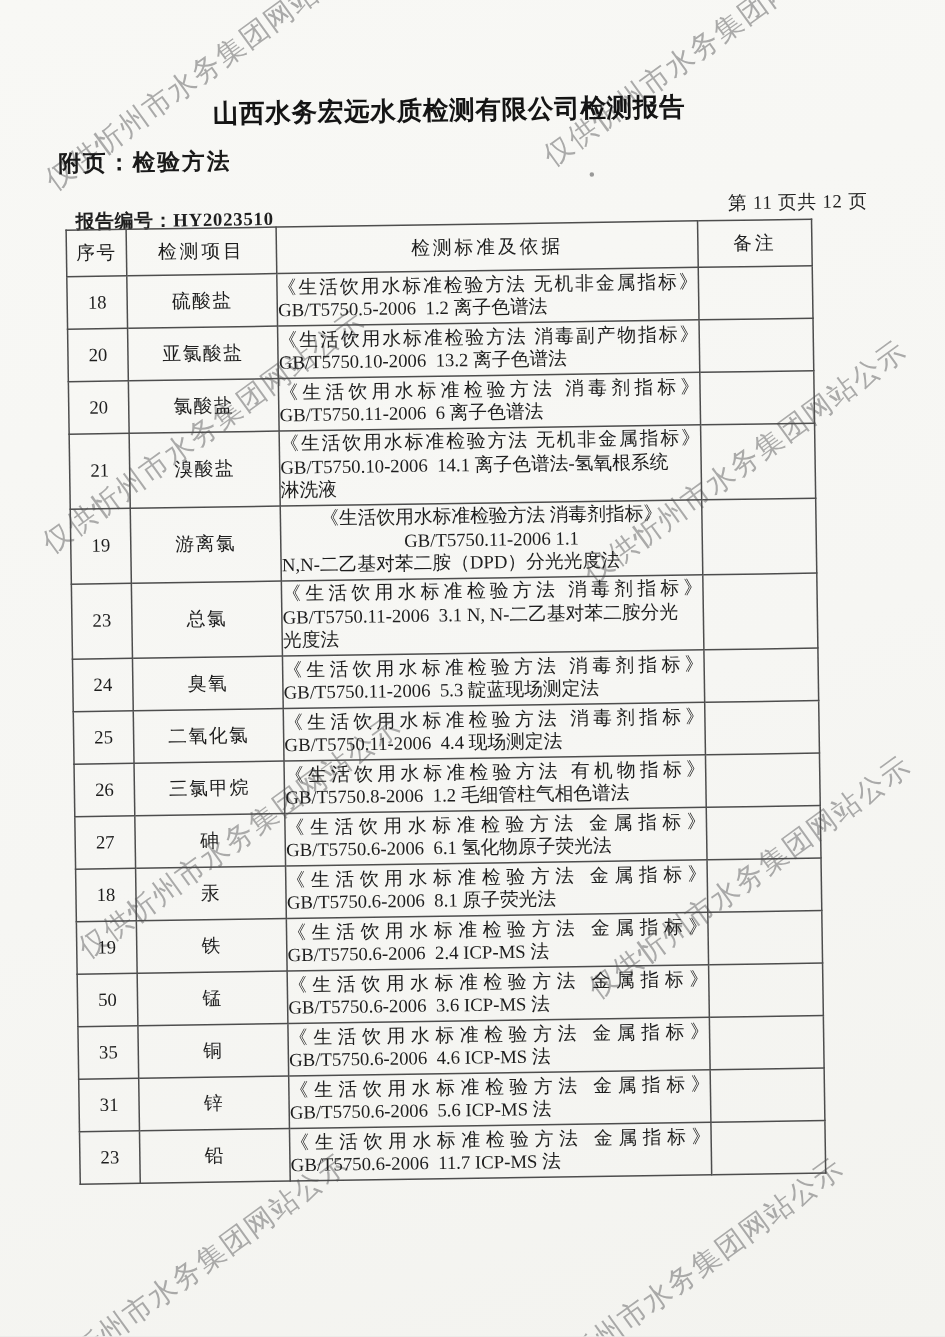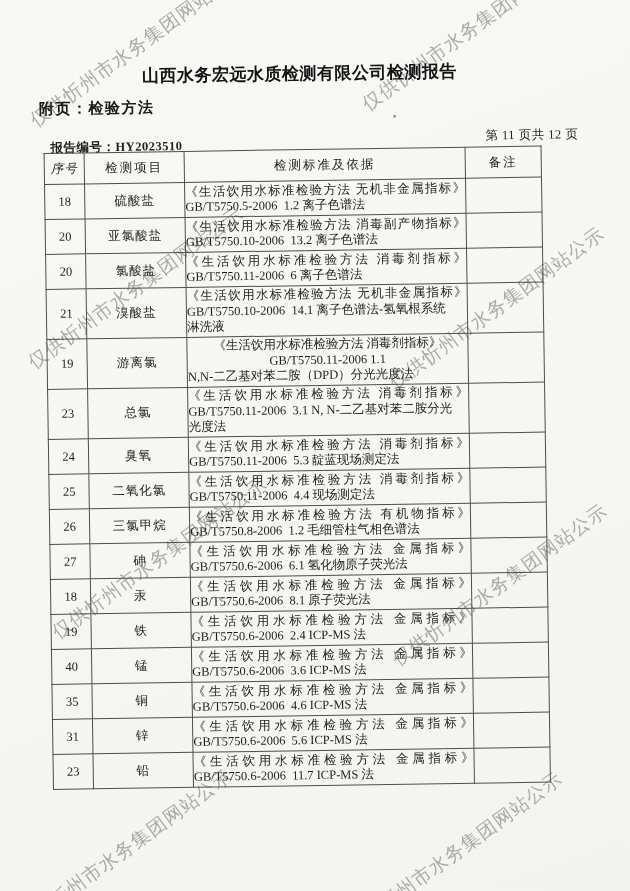--- a/index.html
+++ b/index.html
@@ -55,21 +55,21 @@
     border:1.6px solid #3c3c3c;
   }
   table.methods th,table.methods td{
     border:1px solid #4d4d4d;
     padding:0;vertical-align:middle;
     font-size:12.5px;color:#1e1e1e;
   }
   table.methods thead tr{height:31px;}
   table.methods tbody tr{height:35px;}
   table.methods tbody tr.tall{height:50px;}
-  th.h-no{letter-spacing:1px;font-weight:normal;font-style:italic;}
+  th.h-no{letter-spacing:1px;font-weight:normal;}
   th.h-item{letter-spacing:2px;font-weight:normal;}
   th.h-std{letter-spacing:2px;font-weight:normal;}
   th.h-remark{letter-spacing:2px;font-weight:normal;}
   td.c-no{text-align:center;}
   td.c-item{text-align:center;letter-spacing:1px;}
   td.c-std{padding:1px 4px;}
   td.c-remark{}
   .line{line-height:15.5px;}
   .a-justify{text-align:justify;text-align-last:justify;text-justify:inter-character;}
   .a-center{text-align:center;}
@@ -219,21 +219,21 @@
           <tr class="">
             <td class="c-no">19</td>
             <td class="c-item">铁</td>
             <td class="c-std">
               <div class="line a-justify">《生活饮用水标准检验方法 金属指标》</div>
               <div class="line a-left">GB/T5750.6-2006  2.4 ICP-MS 法</div>
             </td>
             <td class="c-remark"></td>
           </tr>
           <tr class="">
-            <td class="c-no">40</td>
+            <td class="c-no">50</td>
             <td class="c-item">锰</td>
             <td class="c-std">
               <div class="line a-justify">《生活饮用水标准检验方法 金属指标》</div>
               <div class="line a-left">GB/T5750.6-2006  3.6 ICP-MS 法</div>
             </td>
             <td class="c-remark"></td>
           </tr>
           <tr class="">
             <td class="c-no">35</td>
             <td class="c-item">铜</td>

